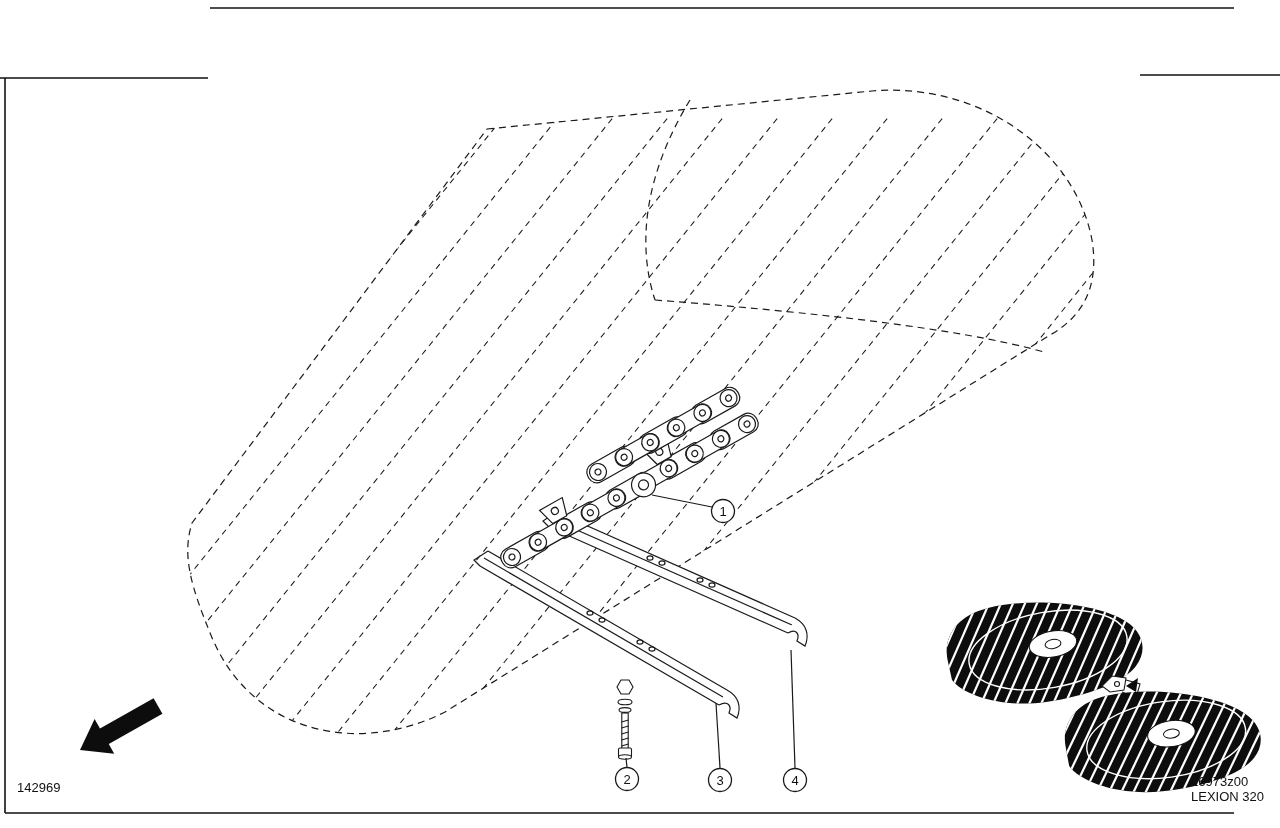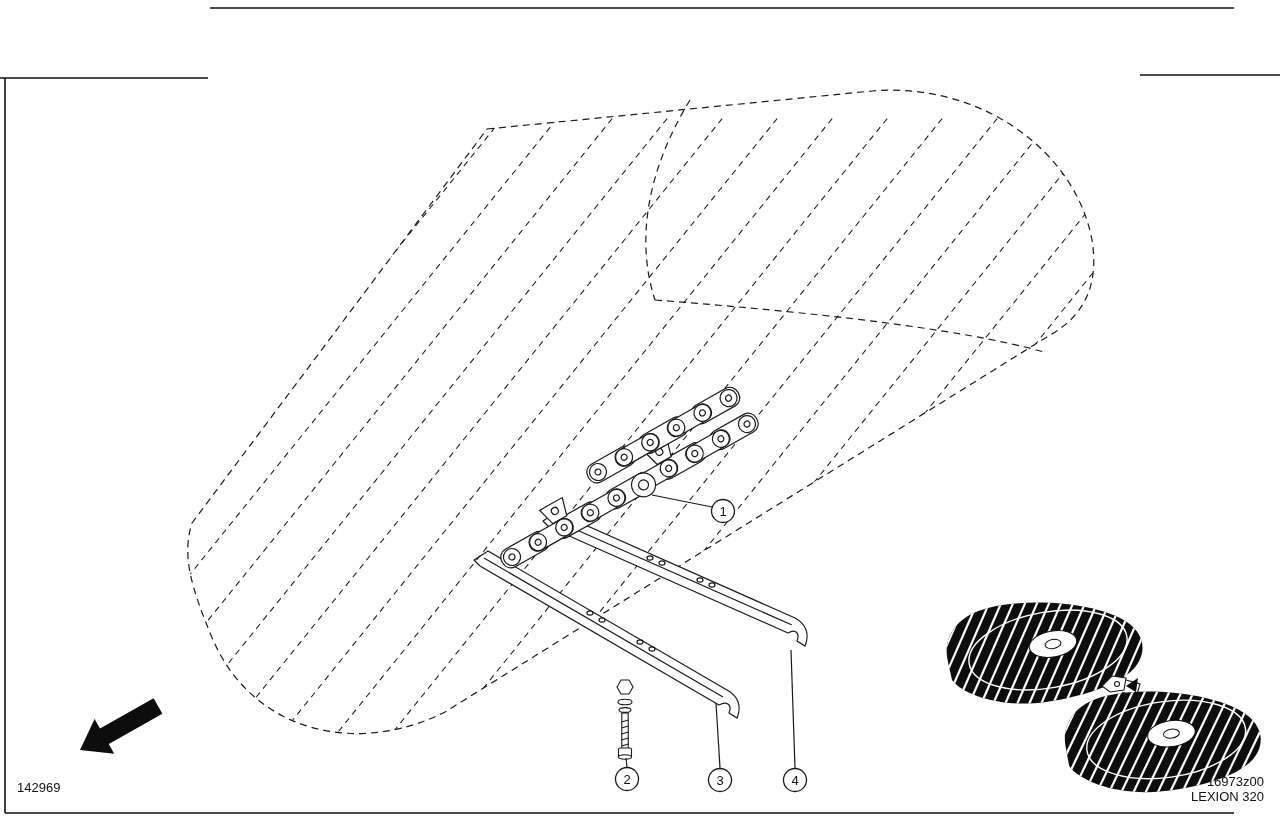--- a/index.html
+++ b/index.html
@@ -8,21 +8,21 @@
     font-family:"Liberation Sans", sans-serif;color:#111;overflow:hidden;
   }
   .diagram-svg{position:absolute;left:0;top:0;}
   .page-number{
     position:absolute;top:10px;right:26px;
     font-size:47px;font-weight:bold;letter-spacing:1px;color:#111;
   }
   .doc-number{position:absolute;left:17px;top:768px;font-size:13px;color:#111;margin-top:12px;}
   .figure-ref{
     position:absolute;right:16px;top:774px;font-size:13px;line-height:15px;
-    text-align:right;color:#111;
+    text-align:left;color:#111;
   }
   svg text.callout-num{font-size:13px;fill:#111;font-family:"Liberation Sans",sans-serif;}
 </style>
 </head>
 <body>
 
 <div class="page">
 
   <svg class="diagram-svg" width="1280" height="828" viewBox="0 0 1280 828">
     <defs>

